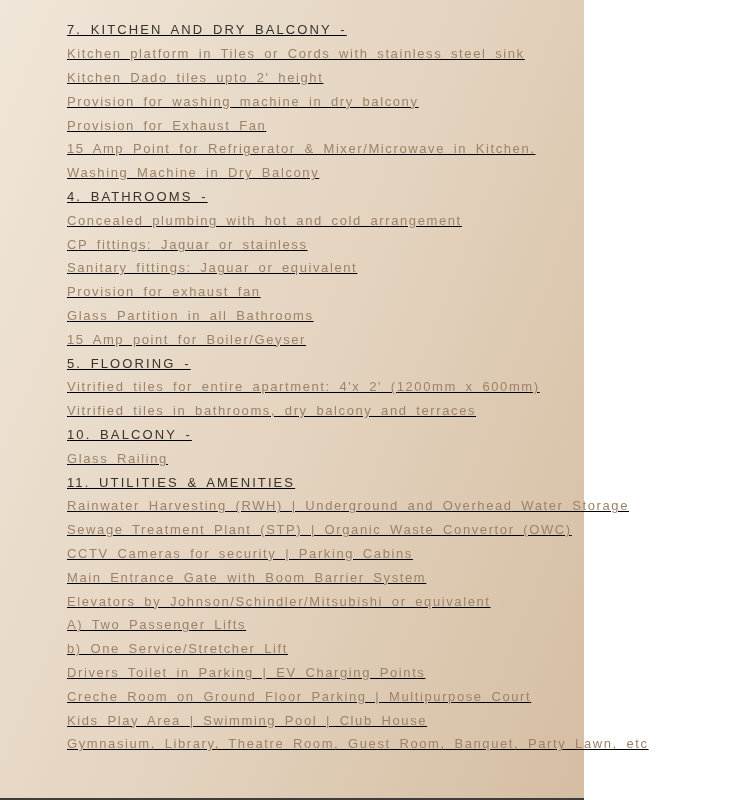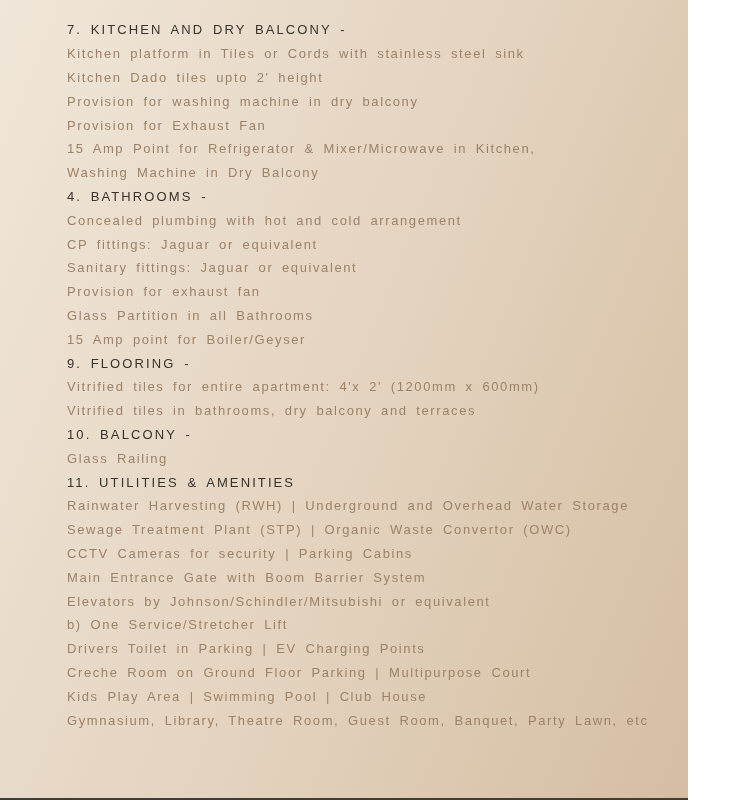--- a/index.html
+++ b/index.html
@@ -7,27 +7,28 @@
     padding: 0;
   }
   body {
     width: 738px;
     height: 800px;
     overflow: hidden;
     font-family: "Liberation Sans", sans-serif;
   }
   .page {
     position: relative;
-    width: 688px;
+    width: 584px;
     height: 800px;
     background: linear-gradient(112deg,
       var(--bg-top-left) 0%,
       var(--bg-middle) 55%,
       var(--bg-bottom-right) 100%);
     box-sizing: border-box;
+    text-decoration: underline;
   }
   .spec-list {
     box-sizing: border-box;
     padding: 18px 20px 0 67px;
   }
   .line {
     height: 23.8px;
     display: flex;
     align-items: center;
     white-space: nowrap;
@@ -61,36 +62,37 @@
   <main class="spec-list">
       <div class="line heading">7. KITCHEN AND DRY BALCONY -</div>
       <div class="line item">Kitchen platform in Tiles or Cords with stainless steel sink</div>
       <div class="line item">Kitchen Dado tiles upto 2' height</div>
       <div class="line item">Provision for washing machine in dry balcony</div>
       <div class="line item">Provision for Exhaust Fan</div>
       <div class="line item">15 Amp Point for Refrigerator &amp; Mixer/Microwave in Kitchen,</div>
       <div class="line item">Washing Machine in Dry Balcony</div>
       <div class="line heading">4. BATHROOMS -</div>
       <div class="line item">Concealed plumbing with hot and cold arrangement</div>
-      <div class="line item">CP fittings: Jaguar or equivalent</div>
+      <div class="line item">CP fittings: Jaguar or stainless</div>
       <div class="line item">Sanitary fittings: Jaguar or equivalent</div>
       <div class="line item">Provision for exhaust fan</div>
       <div class="line item">Glass Partition in all Bathrooms</div>
       <div class="line item">15 Amp point for Boiler/Geyser</div>
-      <div class="line heading">9. FLOORING -</div>
+      <div class="line heading">5. FLOORING -</div>
       <div class="line item">Vitrified tiles for entire apartment: 4'x 2' (1200mm x 600mm)</div>
       <div class="line item">Vitrified tiles in bathrooms, dry balcony and terraces</div>
       <div class="line heading">10. BALCONY -</div>
       <div class="line item">Glass Railing</div>
       <div class="line heading">11. UTILITIES &amp; AMENITIES</div>
       <div class="line item">Rainwater Harvesting (RWH) | Underground and Overhead Water Storage</div>
       <div class="line item">Sewage Treatment Plant (STP) | Organic Waste Convertor (OWC)</div>
       <div class="line item">CCTV Cameras for security | Parking Cabins</div>
       <div class="line item">Main Entrance Gate with Boom Barrier System</div>
       <div class="line item">Elevators by Johnson/Schindler/Mitsubishi or equivalent</div>
+      <div class="line item">A) Two Passenger Lifts</div>
       <div class="line item">b) One Service/Stretcher Lift</div>
       <div class="line item">Drivers Toilet in Parking | EV Charging Points</div>
       <div class="line item">Creche Room on Ground Floor Parking | Multipurpose Court</div>
       <div class="line item">Kids Play Area | Swimming Pool | Club House</div>
       <div class="line item">Gymnasium, Library, Theatre Room, Guest Room, Banquet, Party Lawn, etc</div>
     </main>
   <div class="bottom-rule"></div>
 </div>
 
 </body></html>

